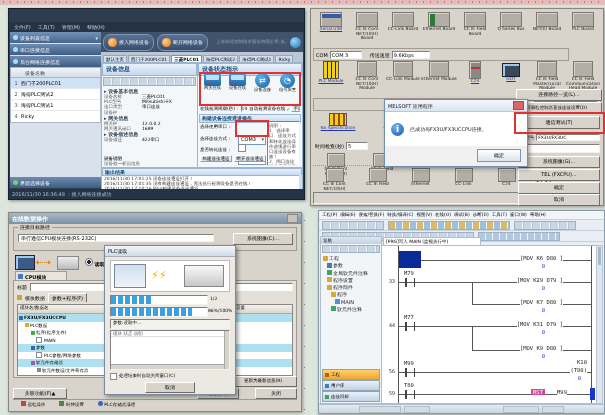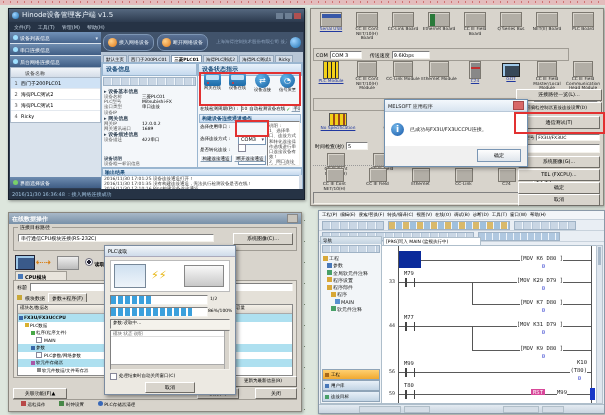--- a/index.html
+++ b/index.html
@@ -49,28 +49,20 @@
 </style>
 </head>
 <body>
 
 <div id="canvas">
 
   <div class="abs" style="left:0;top:0;width:605px;height:5px;background-color:#e3bcbc;background-image:radial-gradient(#c24848 0.8px,transparent 1px);background-size:7px 4px;"></div>
 
   <div class="abs" style="left:8px;top:8px;width:295px;height:190px;background:#2e3c50;border:1px solid #17202c;box-shadow:1px 1px 3px rgba(0,0,0,.4)">
 
-    <div class="abs" style="left:0;top:0;right:0;height:13px;background:linear-gradient(#55687f,#2c3a4e);display:flex;align-items:center;padding:0 3px">
-      <span style="width:7px;height:7px;border-radius:50%;background:radial-gradient(circle at 35% 35%,#9fd4ff,#1d6fb0);display:inline-block;margin-right:3px"></span>
-      <span class="t7 nowrap" style="color:#e9f1f8">Hinode设备管理客户端 v1.5</span>
-      <span style="flex:1"></span>
-      <span style="width:7px;height:6px;background:#6d7f94;margin-left:2px;display:inline-block"></span>
-      <span style="width:7px;height:6px;background:#6d7f94;margin-left:2px;display:inline-block"></span>
-      <span style="width:7px;height:6px;background:#b05050;margin-left:2px;display:inline-block"></span>
-    </div>
 
     <div class="abs" style="left:0;top:13px;right:0;height:10px;background:#263345;display:flex;align-items:center;gap:7px;padding:0 5px">
       <span class="t5" style="color:#c3d0de">文件(F)</span>
       <span class="t5" style="color:#c3d0de">工具(T)</span>
       <span class="t5" style="color:#c3d0de">管理(M)</span>
       <span class="t5" style="color:#c3d0de">帮助(H)</span>
     </div>
 
     <div class="abs" style="left:1px;top:23px;width:91px;bottom:11px;background:#d9e2ec;border-right:1px solid #17202c">
       <div style="height:11px;background:linear-gradient(#7292b8,#46648c);display:flex;align-items:center;padding:0 3px">

